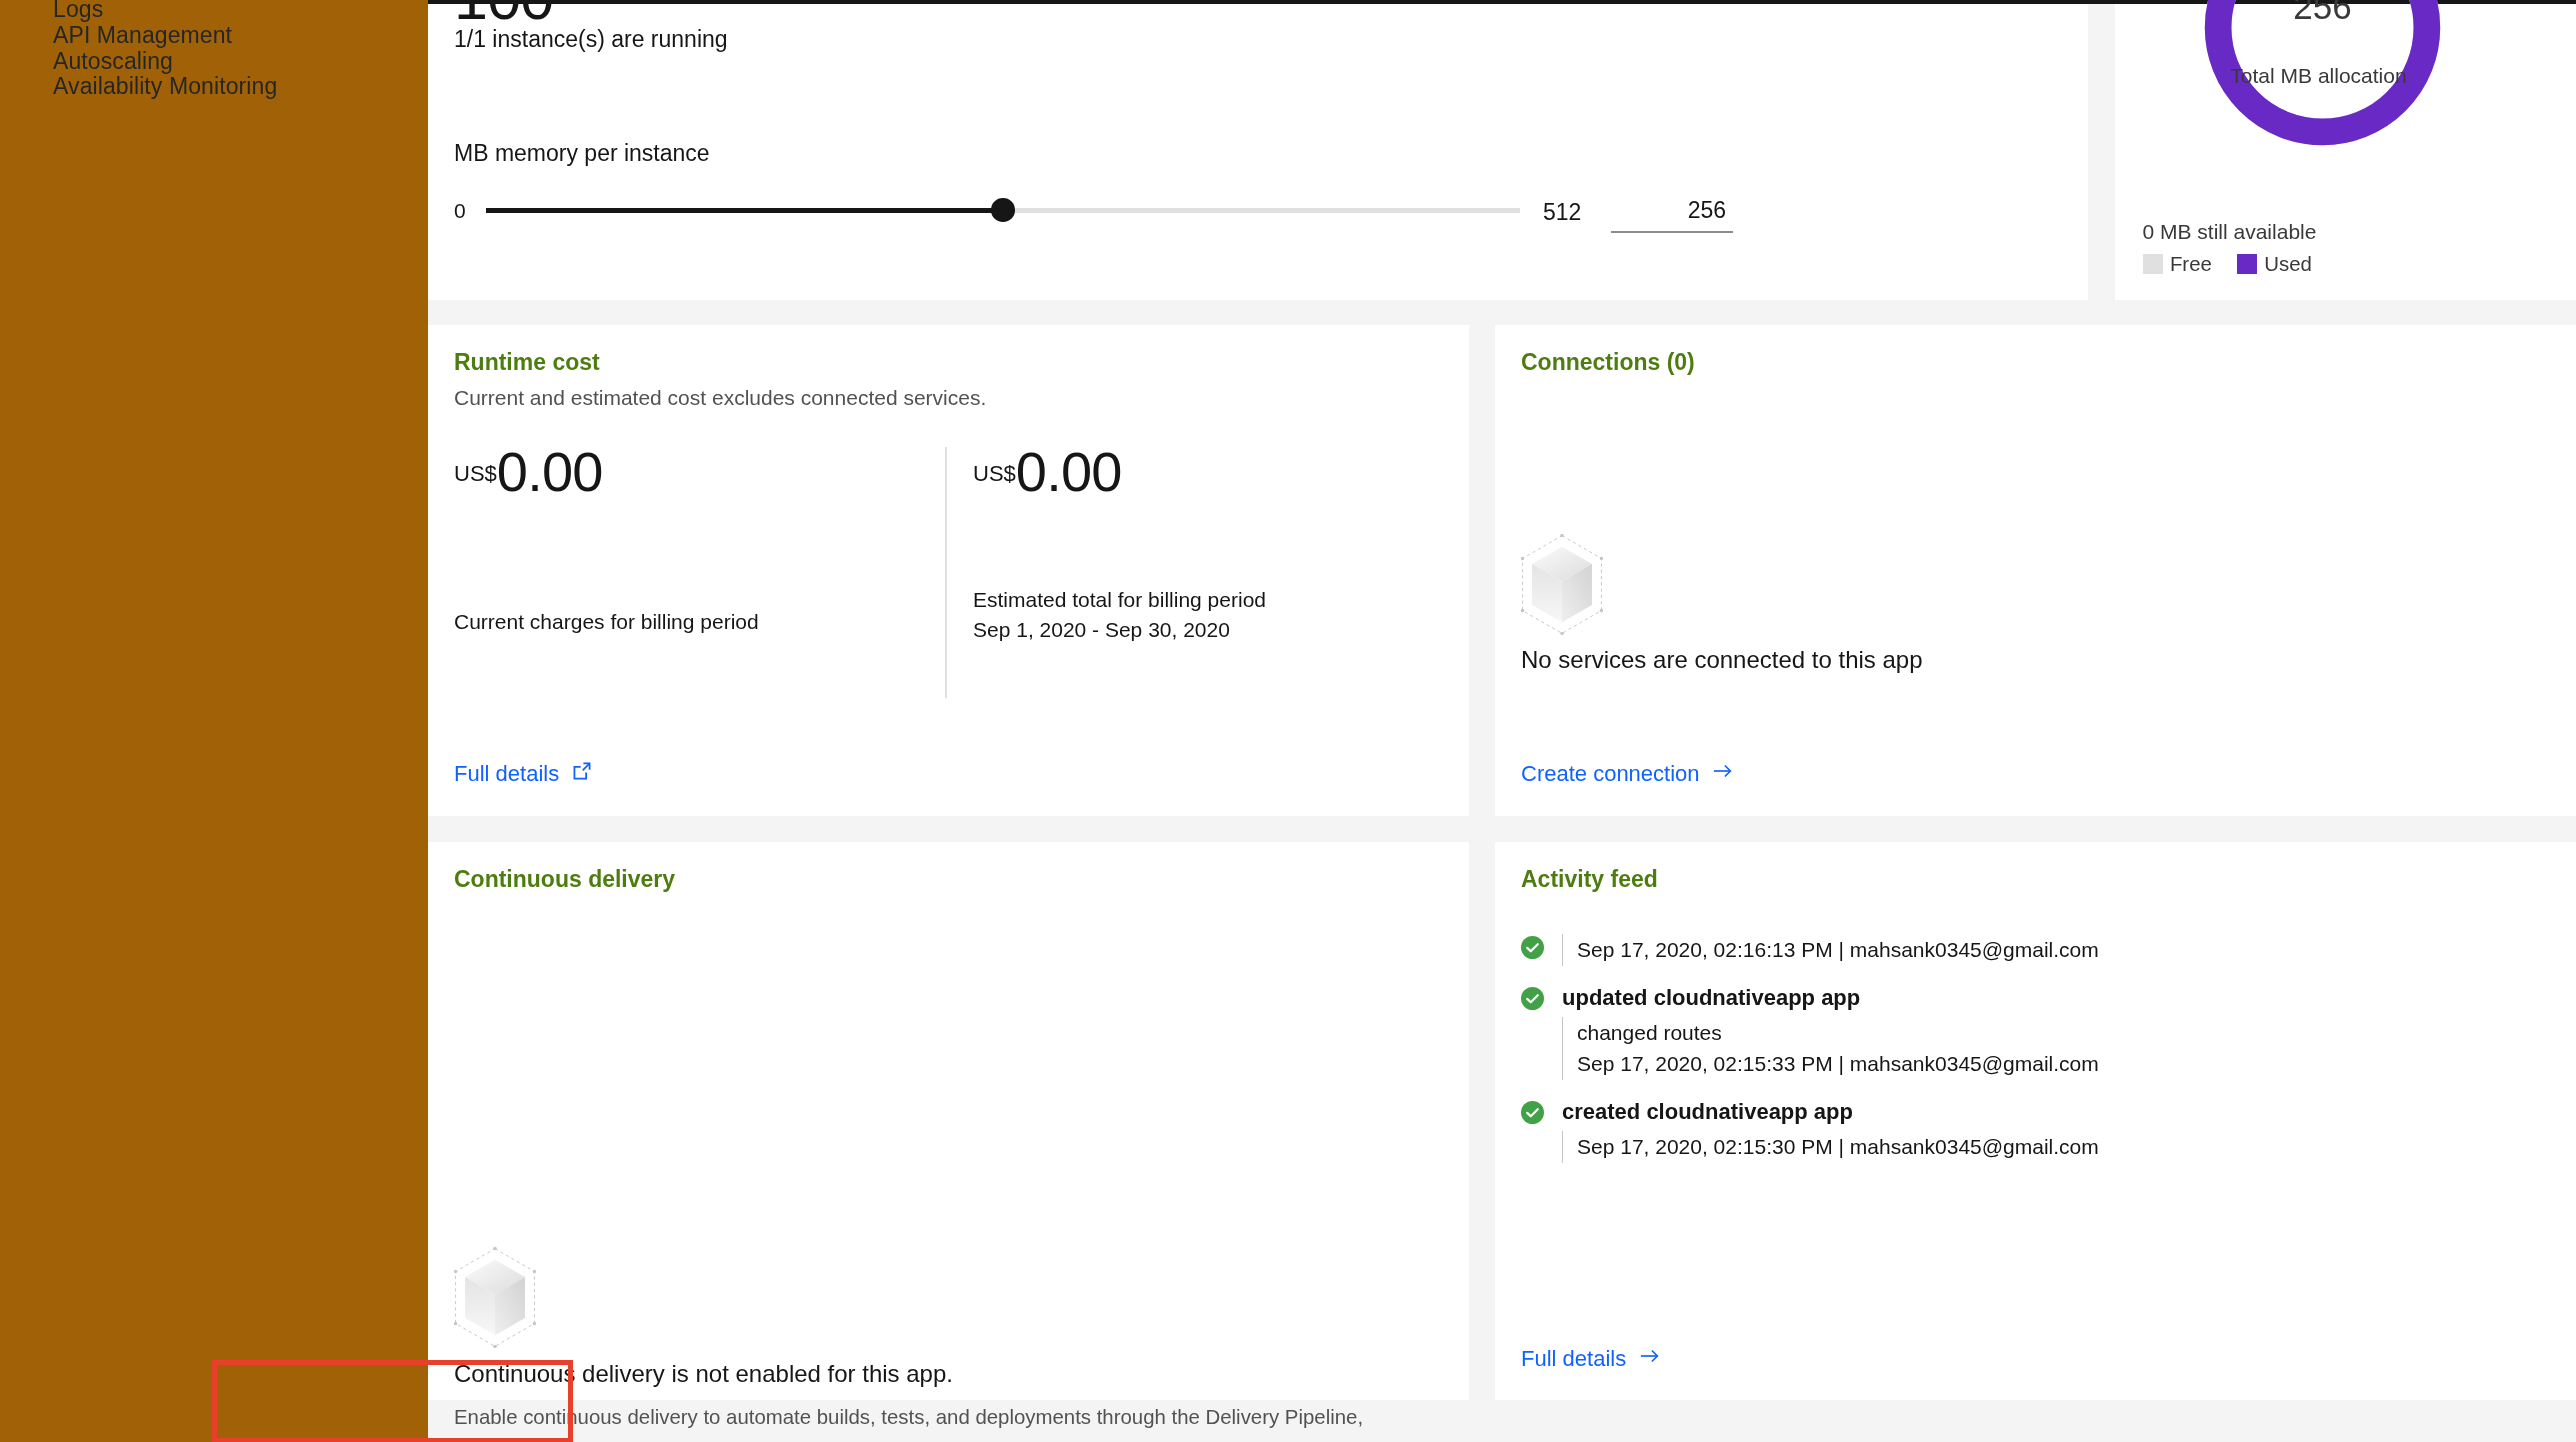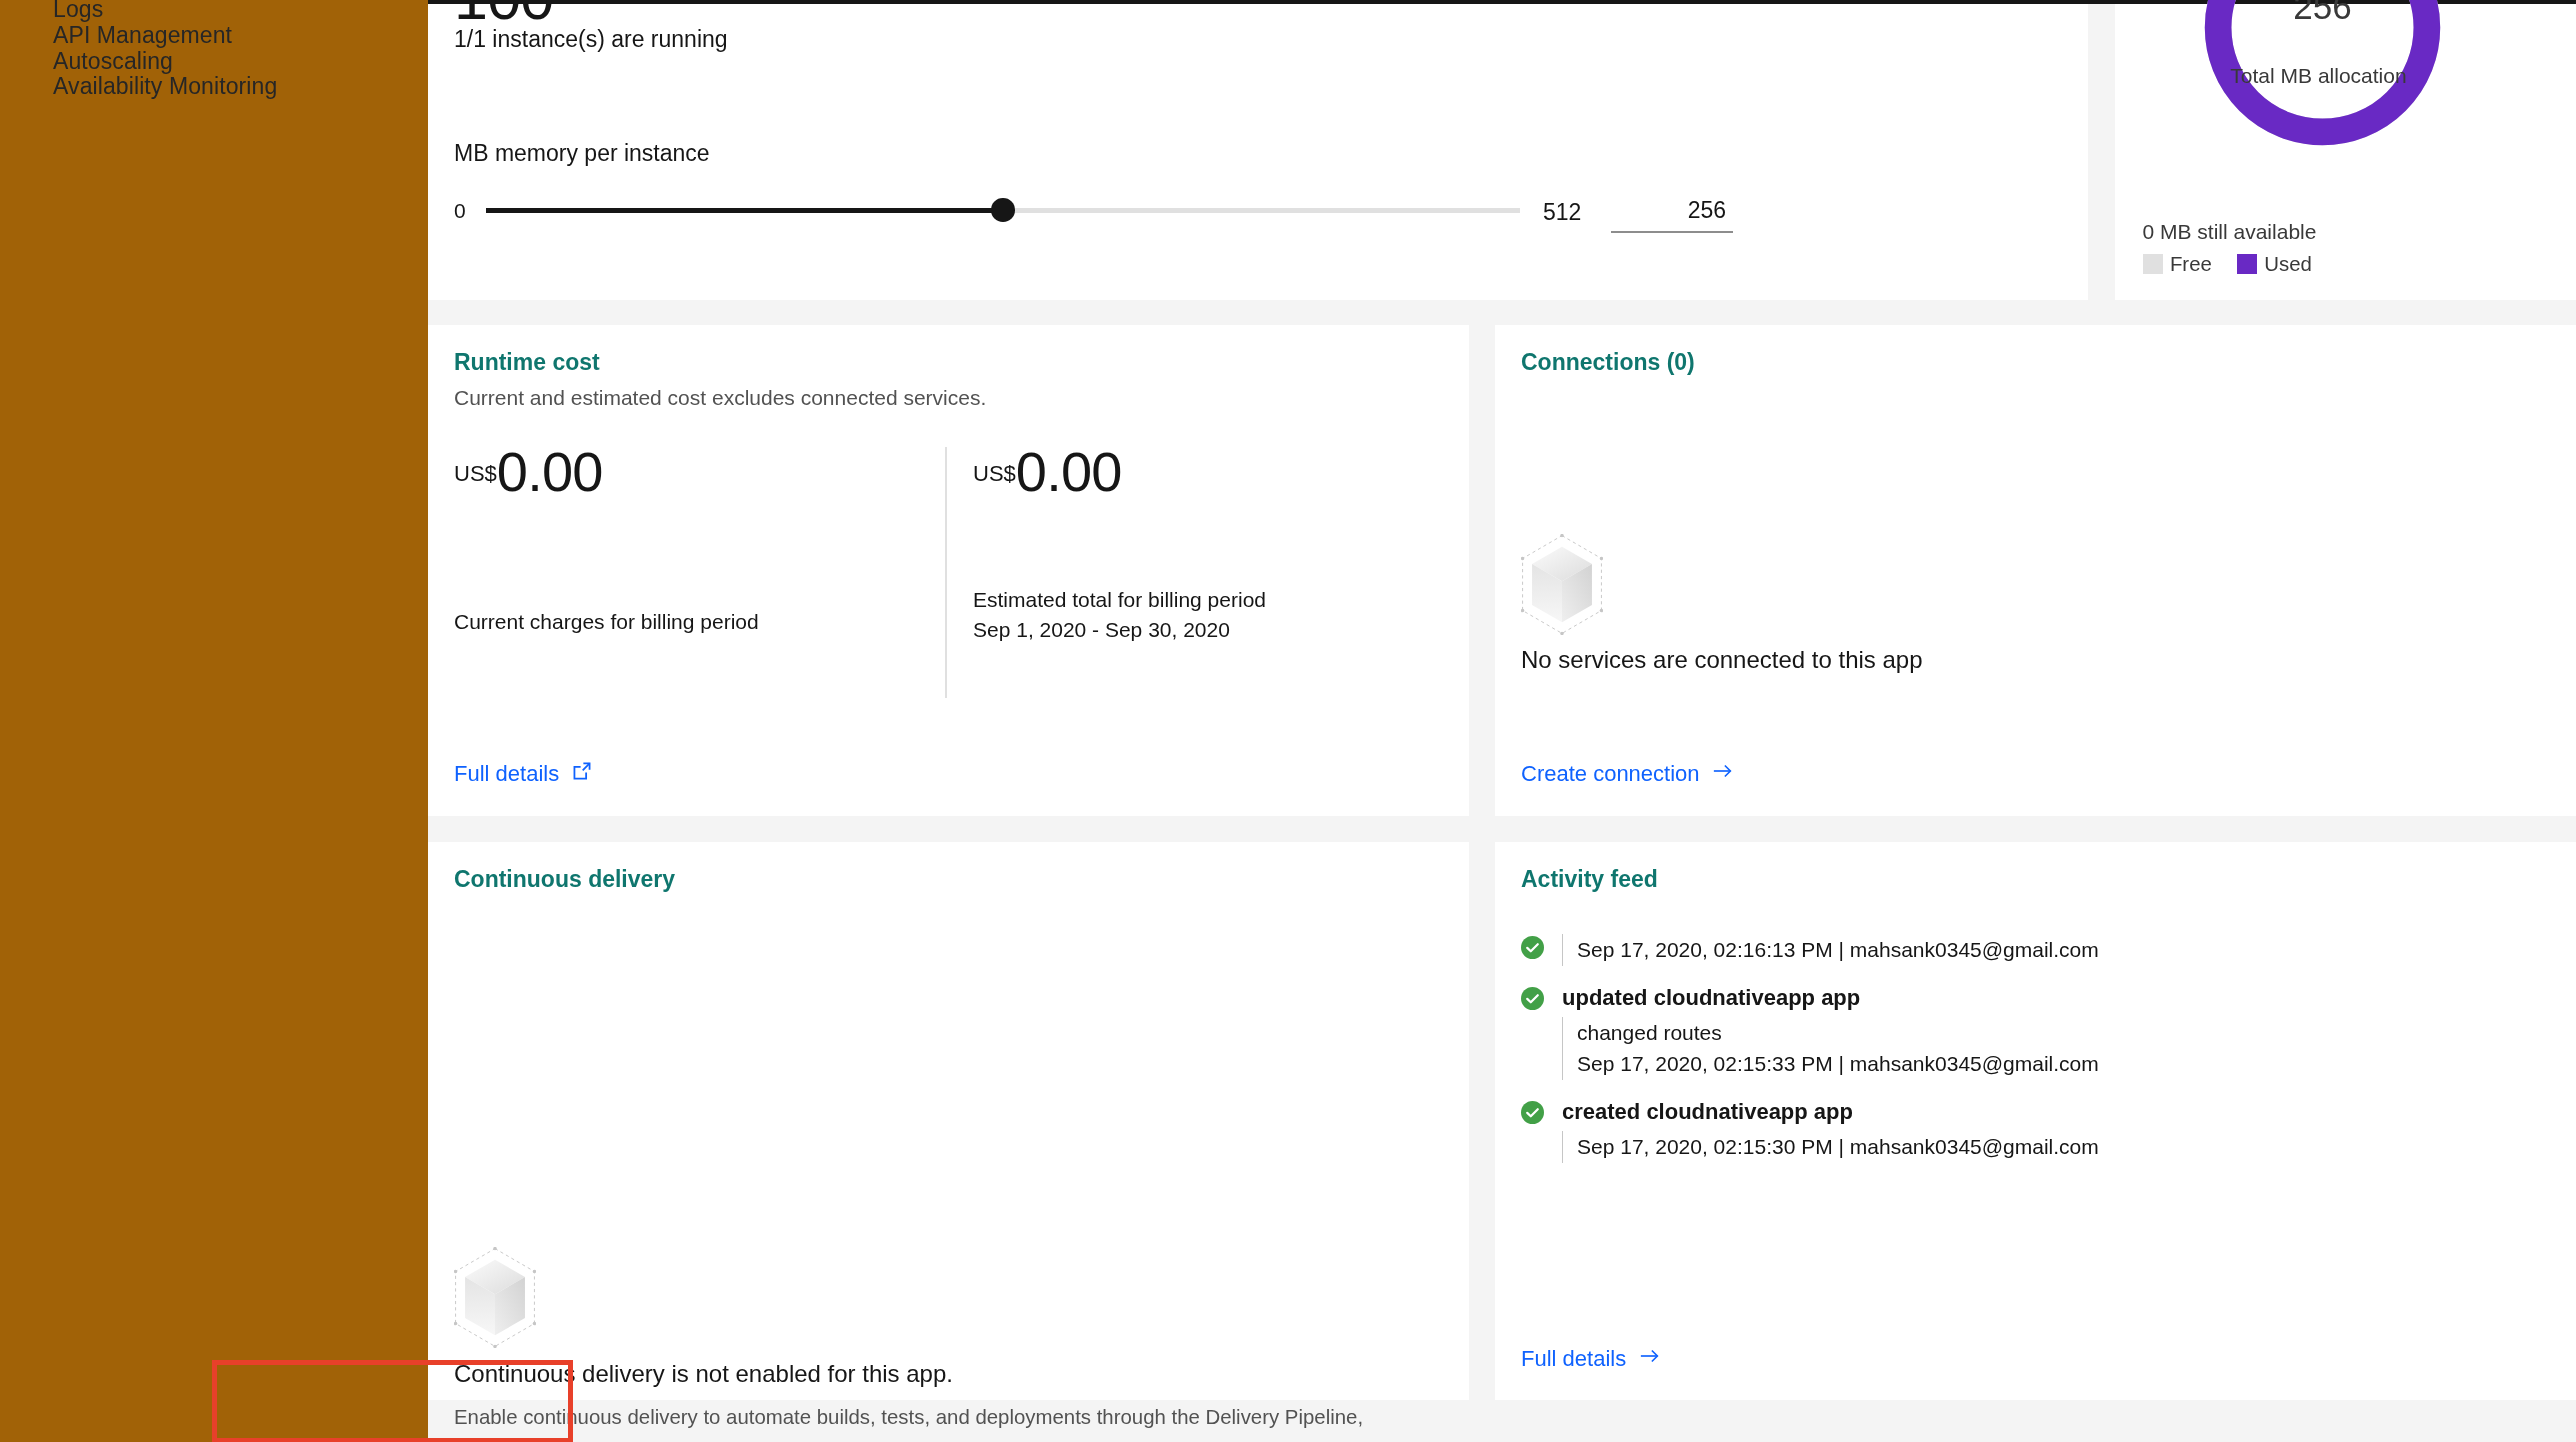--- a/index.html
+++ b/index.html
@@ -100,21 +100,21 @@
   .legend-sw { width: 20.4px; height: 20.4px; display: inline-block; }
   .legend-sw.free { background: #e0e0e0; }
   .legend-sw.used { background: #6929c4; }
   .legend-text { font-size: 20.4px; color: #393939; line-height: 1; }
   .legend-gap { width: 19px; }
 
   
   #card-runtime { left: 428px; top: 325px; width: 1041px; height: 491px; }
   .card-title {
     position: absolute; left: 26px; top: 23.6px;
-    font-size: 23px; font-weight: 700; color: #0f766e; white-space: nowrap;
+    font-size: 23px; font-weight: 700; color: #4d7c0f; white-space: nowrap;
   }
   .card-sub {
     position: absolute; left: 26px; top: 61px;
     font-size: 21px; color: #525252; white-space: nowrap;
   }
   .cost-grid { position: absolute; left: 26px; top: 122px; width: 990px; height: 251px; }
   .cost-col { position: absolute; top: 0; width: 479px; height: 251px; }
   .cost-col.left { left: 0; }
   .cost-col.right { left: 519px; }
   .cost-divider {

